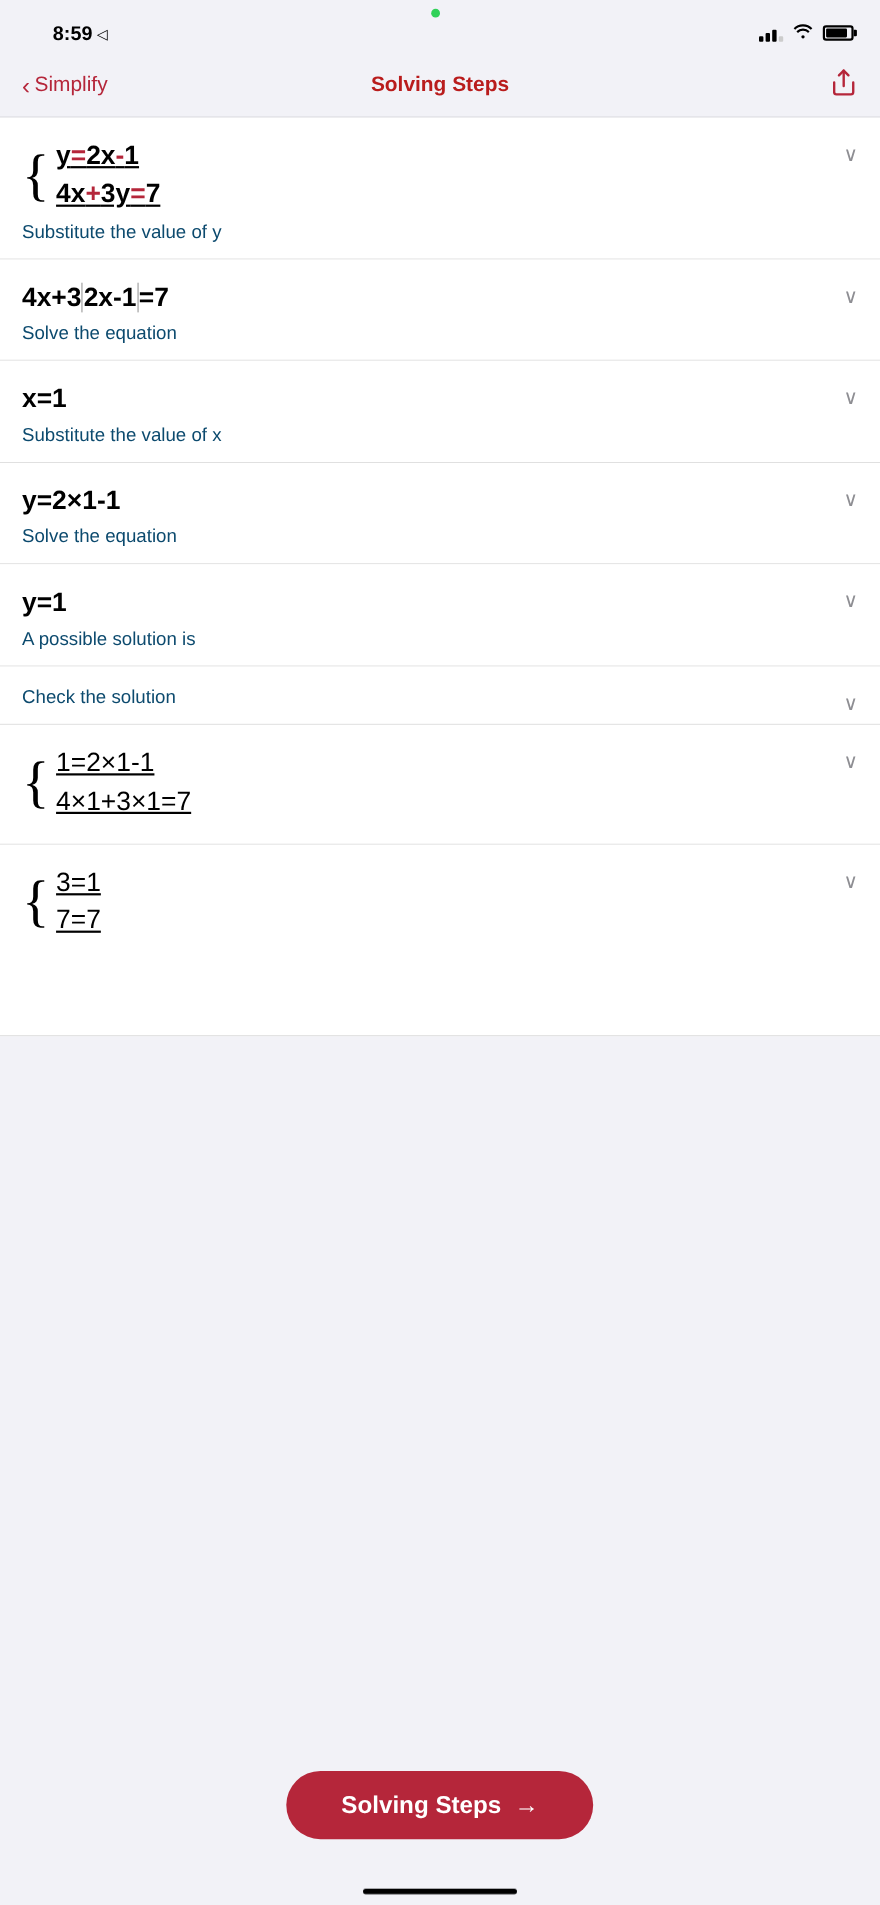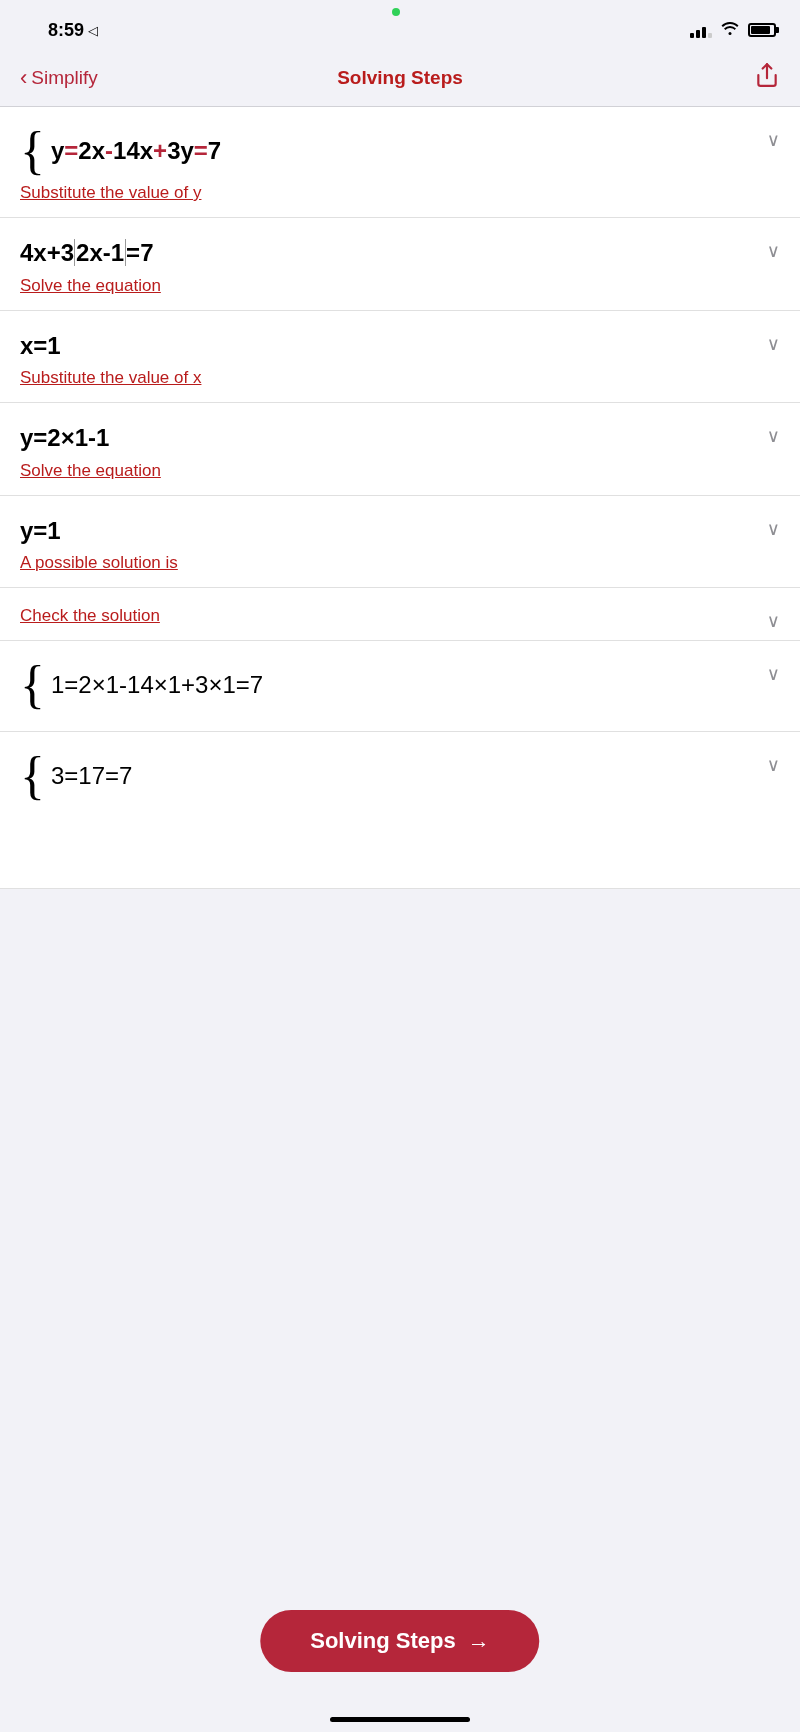--- a/index.html
+++ b/index.html
@@ -139,23 +139,22 @@
       font-size: 24px;
       font-weight: 700;
       color: #000;
       margin-bottom: 6px;
       line-height: 1.4;
       padding-right: 40px;
     }
 
     .step-description {
       font-size: 17px;
-      color: #b91c1c;
+      color: #0c4a6e;
       font-weight: 400;
-      text-decoration: underline;
     }
 
     .chevron-down {
       position: absolute;
       right: 20px;
       top: 22px;
       color: #8e8e93;
       font-size: 18px;
     }
 
@@ -171,22 +170,23 @@
       font-size: 52px;
       font-weight: 100;
       color: #000;
       margin-right: 6px;
       line-height: 1;
       font-family: 'Times New Roman', serif;
     }
 
     .system-lines {
       display: flex;
-      flex-direction: row;
+      flex-direction: column;
       gap: 0px;
+      text-decoration: underline;
     }
 
     .system-line {
       font-size: 24px;
       font-weight: 400;
       color: #000;
       line-height: 1.45;
     }
 
     

